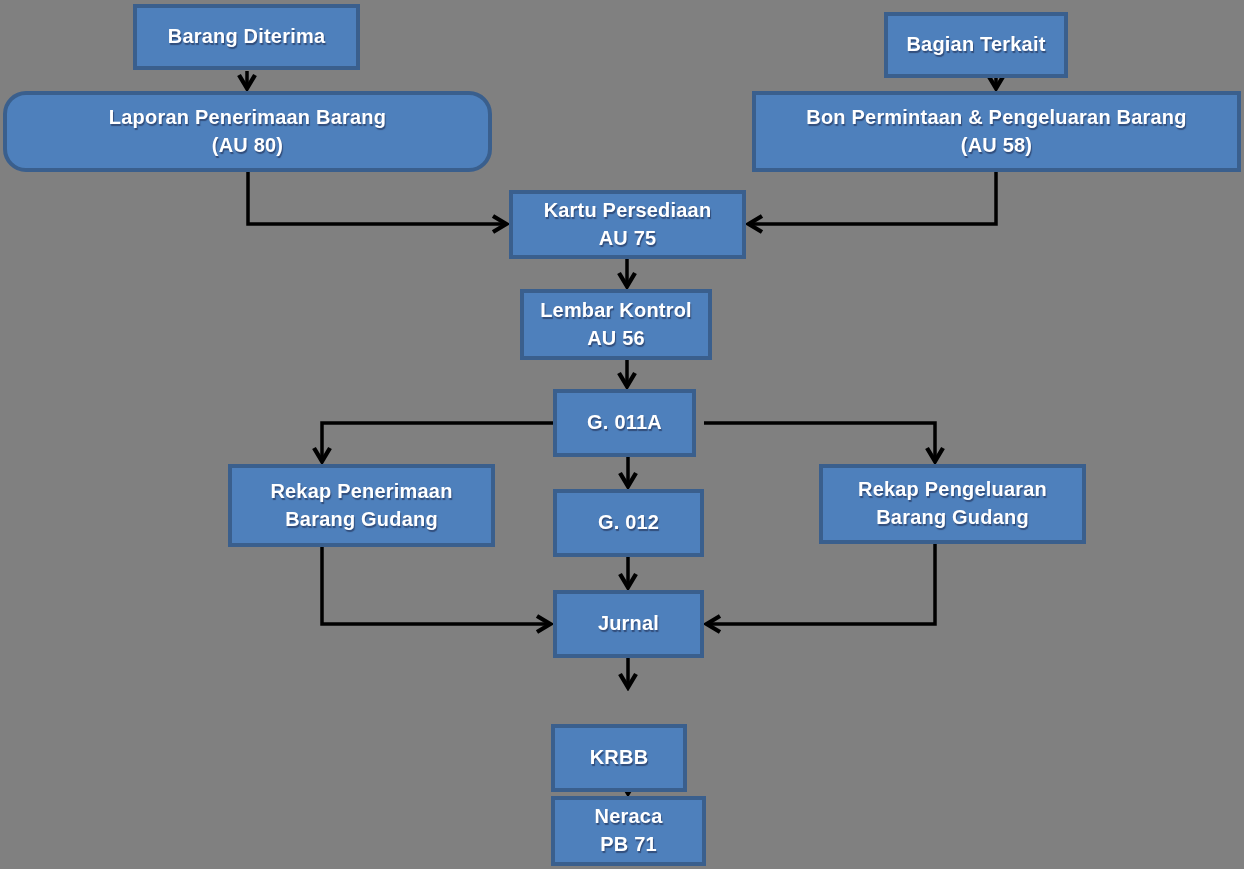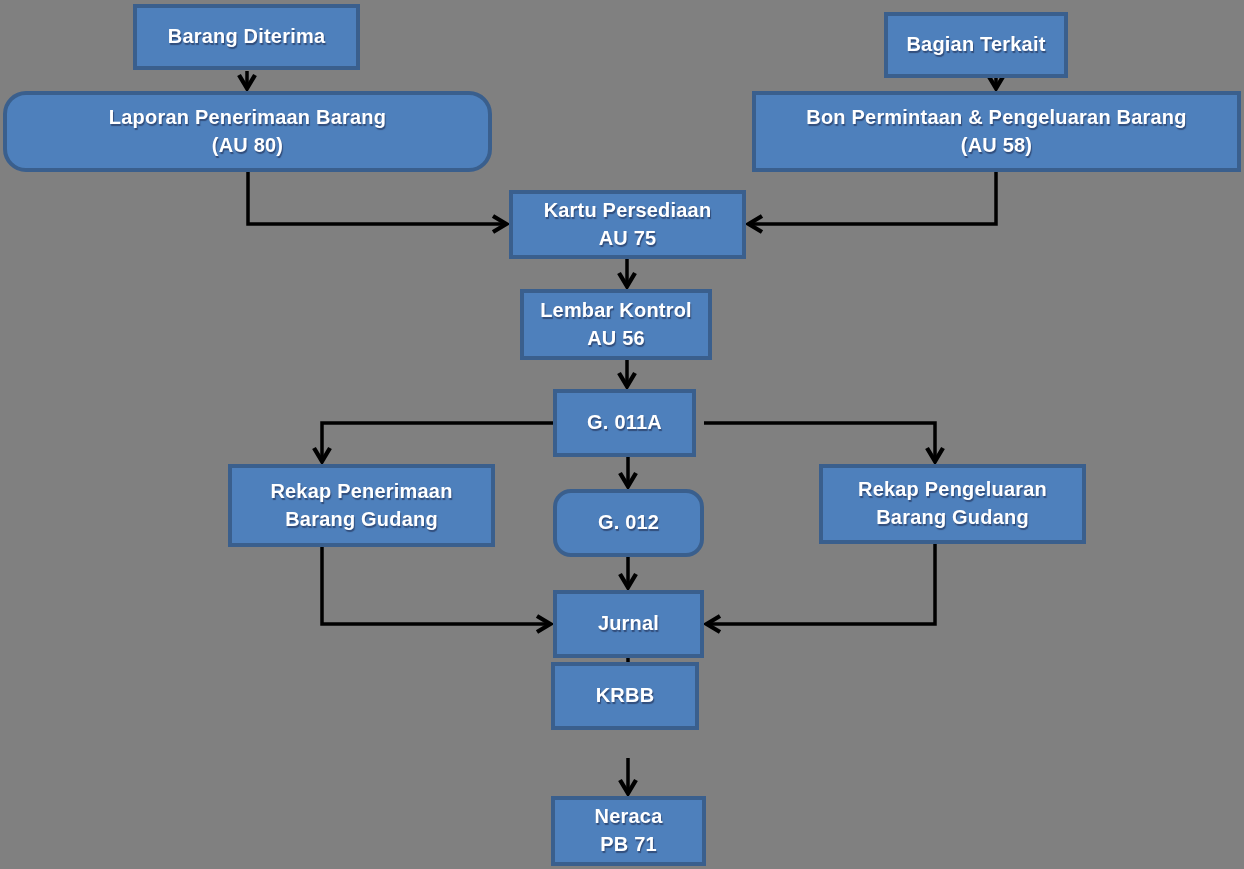--- a/index.html
+++ b/index.html
@@ -103,34 +103,34 @@
 
   <div class="node" style="left:553px; top:389px; width:143px; height:68px;">
     <div class="node-label">G. 011A</div>
   </div>
 
   <div class="node" style="left:188px; top:464px; width:267px; height:83px;margin-left:40px;">
     <div class="node-label">Rekap Penerimaan</div>
     <div class="node-sublabel">Barang Gudang</div>
   </div>
 
-  <div class="node" style="left:553px; top:489px; width:151px; height:68px;border-radius:18px;">
+  <div class="node" style="left:553px; top:489px; width:151px; height:68px;">
     <div class="node-label">G. 012</div>
   </div>
 
   <div class="node" style="left:801px; top:464px; width:267px; height:80px;margin-left:18px;">
     <div class="node-label">Rekap Pengeluaran</div>
     <div class="node-sublabel">Barang Gudang</div>
   </div>
 
   <div class="node" style="left:553px; top:590px; width:151px; height:68px;justify-content:center;">
     <div class="node-label">Jurnal</div>
   </div>
 
-  <div class="node" style="left:551px; top:662px; width:148px; height:68px;">
+  <div class="node" style="left:551px; top:724px; width:136px; height:68px;">
     <div class="node-label">KRBB</div>
   </div>
 
   <div class="node" style="left:551px; top:796px; width:155px; height:70px;">
     <div class="node-label">Neraca</div>
     <div class="node-sublabel">PB 71</div>
   </div>
 
 </div>
 

